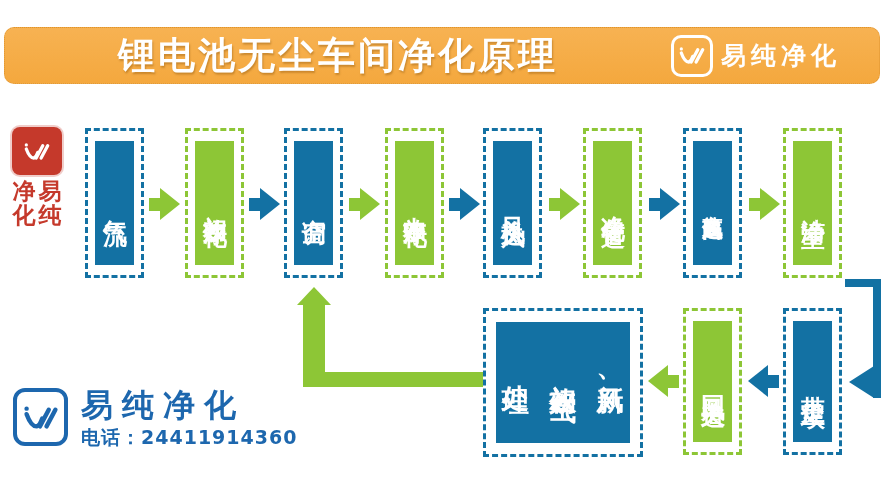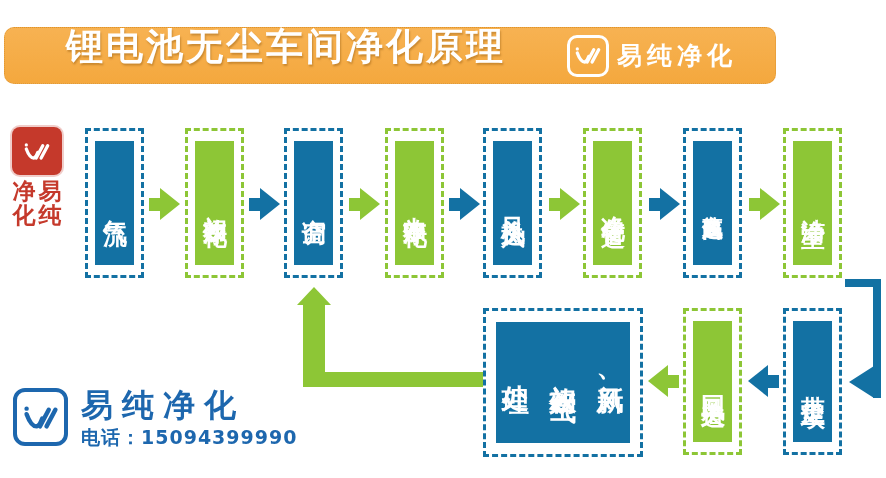--- a/index.html
+++ b/index.html
@@ -6,24 +6,24 @@
     --blue:#1371a3; --green:#8dc636; --orange:#f4a83e; --orange_border:#dd9430;
     --red:#c5392b; --logo_blue:#1d67ae; --white:#ffffff;
   }
   html,body{margin:0;padding:0;background:#fff;}
   .canvas{
     position:relative;width:886px;height:478px;background:#fff;overflow:hidden;
     font-family:"DejaVu Sans","Liberation Sans",sans-serif;
   }
   
   .header{
-    position:absolute;left:4px;top:27px;width:772px;height:57px;box-sizing:border-box;
+    position:absolute;left:4px;top:27px;width:876px;height:57px;box-sizing:border-box;
     background:linear-gradient(#f7b252,var(--orange));
     border:1px dotted var(--orange_border);border-radius:10px;
-    display:flex;
+    display:flex;align-items:center;
   }
   .header-title{
     flex:1;text-align:center;color:#fff;font-size:37px;font-weight:bold;letter-spacing:3px;
     text-shadow:1px 2px 2px rgba(120,70,0,.35);line-height:1;
   }
   .brand{width:200px;display:flex;align-items:center;gap:8px;padding-right:8px;color:#fff;}
   .brand-icon{
     flex:0 0 auto;width:42px;height:42px;box-sizing:border-box;border:3px solid #fff;border-radius:10px;
     display:flex;align-items:center;justify-content:center;color:#fff;
   }
@@ -204,17 +204,17 @@
     <div class="footer-icon">
       <svg viewBox="0 0 36 28" width="40" height="31" fill="none" stroke="currentColor" stroke-width="4" stroke-linecap="round" stroke-linejoin="round">
         <circle cx="5" cy="6" r="2" fill="currentColor" stroke="none"></circle>
         <path d="M5 11 Q9 22 14 22 Q17 21 19 15"></path>
         <path d="M17 22 L25 7"></path>
         <path d="M23 22 L31 7"></path>
       </svg>
     </div>
     <div>
       <div class="footer-name">易纯净化</div>
-      <div class="footer-phone">电话：15094399990</div>
+      <div class="footer-phone">电话：24411914360</div>
     </div>
   </div>
 
 </div>
 
 </body></html>

